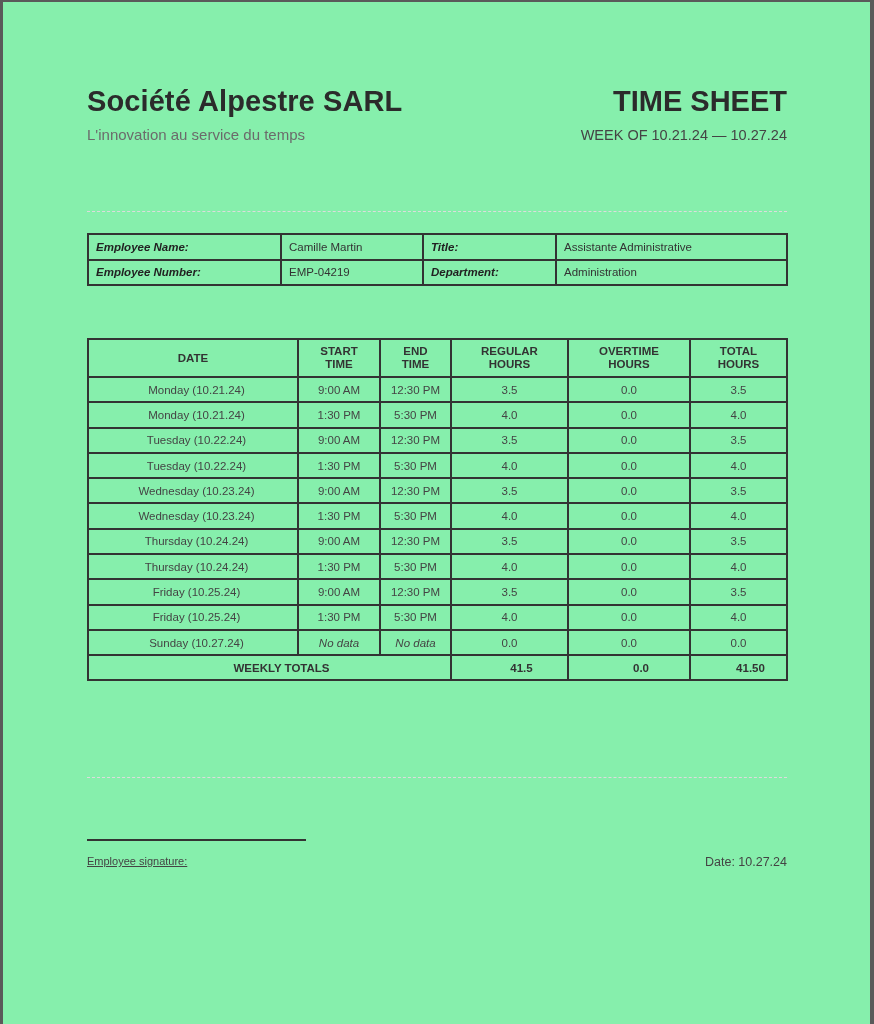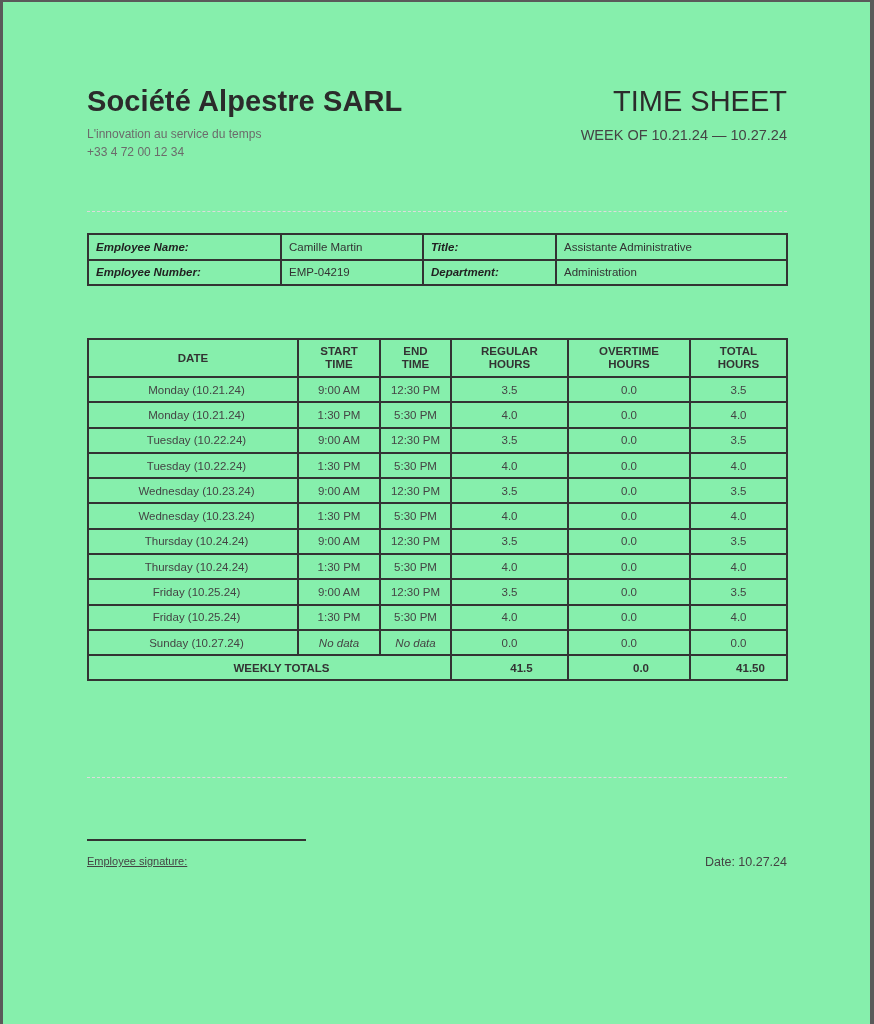--- a/index.html
+++ b/index.html
@@ -14,24 +14,24 @@
       position: absolute; left: 3px; top: 2px; width: 867px; height: 1022px;
       background: #86efac;
     }
     .inner { position: absolute; left: 84px; top: 0; width: 700px; }
     .company {
       position: absolute; left: 0; top: 83px;
       font-size: 29px; font-weight: bold; color: #2b2b2b; letter-spacing: 0.1px;
       white-space: nowrap;
     }
     .company-sub {
-      position: absolute; left: 0; top: 124px; font-size: 12px; color: #6b6b6b; line-height: 17.5px;
+      position: absolute; left: 0; top: 124px; font-size: 15px; color: #6b6b6b; line-height: 17.5px;
     }
     .doc-title {
-      position: absolute; right: 0; top: 83px; font-size: 29px; font-weight: normal; color: #2b2b2b;
+      position: absolute; right: 0; top: 83px; font-size: 29px; font-weight: bold; color: #2b2b2b;
       white-space: nowrap; 
     }
     .week {
       position: absolute; right: 0; top: 125px; font-size: 14.5px; color: #444; white-space: nowrap;
     }
     .dotted {
       position: absolute; left: 0; width: 700px; border-top: 1.5px dashed #dcdcdc; height: 0;
     }
     table { border-collapse: collapse; position: absolute; left: 0; width: 701px; }
     table td, table th { border: 2px solid #333; }
@@ -48,21 +48,20 @@
   </style>
 </head>
 <body>
 
 <div class="page">
   <div class="inner">
 
     <div class="company">Société Alpestre SARL</div>
     <div class="company-sub">
       <div>L'innovation au service du temps</div>
-      <div>+33 4 72 00 12 34</div>
     </div>
 
     <div class="doc-title">TIME SHEET</div>
     <div class="week">WEEK OF 10.21.24 — 10.27.24</div>
 
     <div class="dotted" style="top:209px;"></div>
 
     <table class="info" style="top:231px;">
       <colgroup>
           <col style="width:193px">

